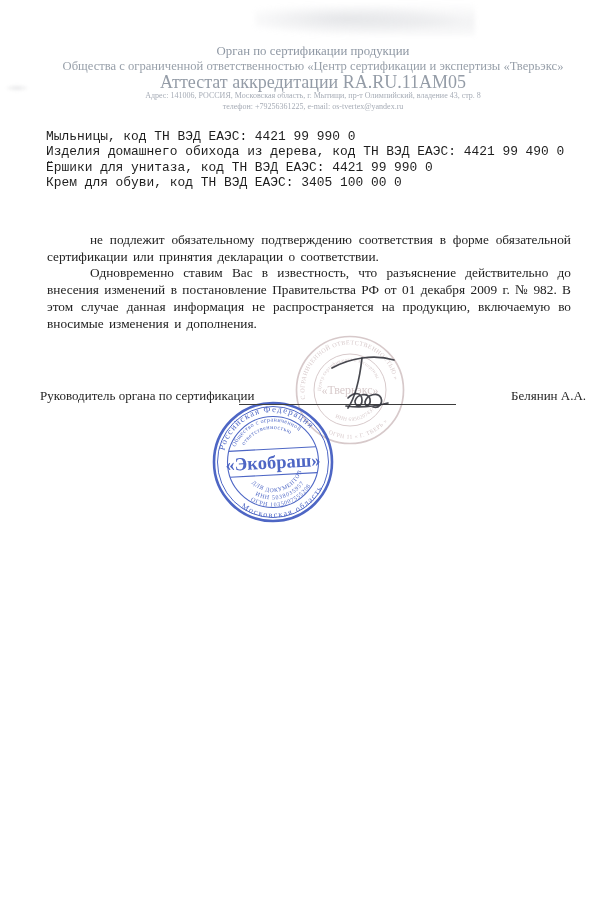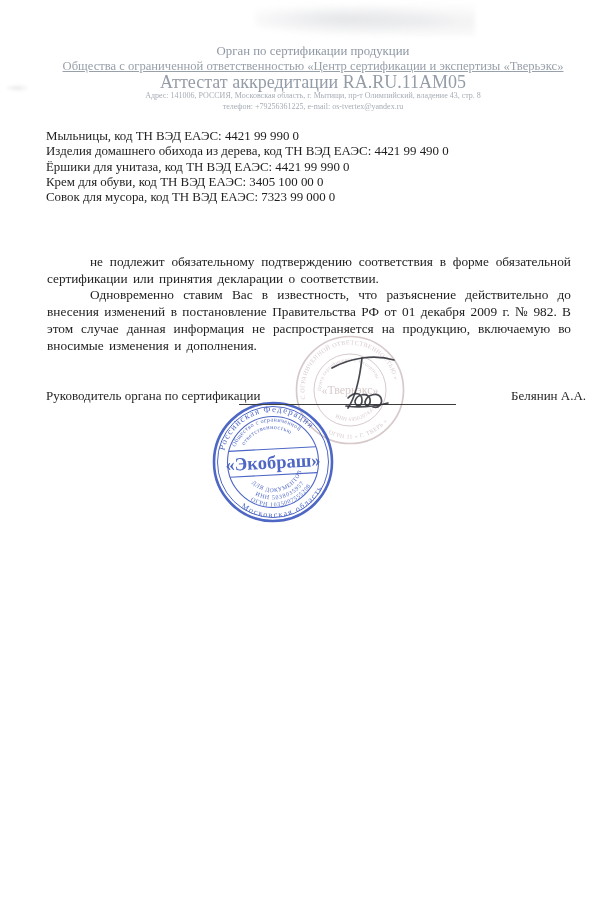--- a/index.html
+++ b/index.html
@@ -11,34 +11,34 @@
   .smudge{position:absolute;left:255px;top:2px;width:220px;height:34px;
     background:radial-gradient(ellipse at 40% 50%, rgba(185,188,195,.30), rgba(185,188,195,0) 65%),
                radial-gradient(ellipse at 80% 60%, rgba(190,192,198,.22), rgba(190,192,198,0) 70%);
     filter:blur(2px);}
   .corner-mark{position:absolute;left:4px;top:84px;width:26px;height:8px;
     background:radial-gradient(ellipse, rgba(170,172,178,.25), transparent 70%);filter:blur(1px);}
 
   
   .hdr{position:absolute;top:44px;left:0;right:0;text-align:center;color:var(--header-gray,#98a0aa);padding-left:10px;}
   .hdr-l1{font-size:12.8px;line-height:15px;color:#8f98a4;}
-  .hdr-l2{font-size:12.6px;line-height:15px;text-decoration:underline;}
+  .hdr-l2{font-size:12.6px;line-height:15px;}
   .hdr-l3{font-size:18px;line-height:17px;color:#949ca7;}
   .hdr-l4,.hdr-l5{font-size:8px;line-height:10.5px;color:#a6acb6;}
 
   
-  .products{position:absolute;top:129px;left:46px;right:30px;font-size:12.9px;line-height:15.35px;color:#1e1e1e;}
+  .products{position:absolute;top:129px;left:46px;right:30px;font-size:12.9px;line-height:15.35px;color:#1e1e1e;font-family:Liberation Mono, monospace;}
   .product-line{white-space:nowrap;}
 
   
-  .paras{position:absolute;top:254px;left:47px;width:524px;font-size:13.3px;line-height:16.7px;color:#222;}
+  .paras{position:absolute;top:232px;left:47px;width:524px;font-size:13.3px;line-height:16.7px;color:#222;}
   .paras p{margin:0;text-align:justify;text-indent:43px;word-spacing:2px;}
 
   
-  .sig-role{position:absolute;left:46px;top:388px;font-size:13px;color:#1f1f1f;white-space:nowrap;}
+  .sig-role{position:absolute;left:40px;top:388px;font-size:13px;color:#1f1f1f;white-space:nowrap;}
   .sig-line{position:absolute;left:239px;top:404px;width:217px;border-top:1.4px solid #3c3c3c;z-index:6;}
   .sig-name{position:absolute;left:511px;top:388px;font-size:13px;color:#1f1f1f;white-space:nowrap;font-family:Liberation Serif, serif;}
 
   
   .stamp-tver{position:absolute;left:293px;top:333px;width:114px;height:114px;z-index:2;}
   .stamp-blue{position:absolute;left:211px;top:400px;width:124px;height:124px;z-index:4;}
   .signature-ink{position:absolute;left:318px;top:346px;width:92px;height:80px;z-index:7;}
 
   .t-col{stroke:var(--stamp-faint,#bda6a8);}
   .t-txt{fill:var(--stamp-faint,#bda6a8);stroke:none;font-family:"Liberation Serif",serif;}
@@ -61,21 +61,20 @@
     <div class="hdr-l3">Аттестат аккредитации RA.RU.11АМ05</div>
     <div class="hdr-l4">Адрес: 141006, РОССИЯ, Московская область, г. Мытищи, пр-т Олимпийский, владение 43, стр. 8</div>
     <div class="hdr-l5">телефон: +79256361225, e-mail: os-tvertex@yandex.ru</div>
   </div>
 
   <div class="products">
     <div class="product-line">Мыльницы, код ТН ВЭД ЕАЭС: 4421 99 990 0</div>
     <div class="product-line">Изделия домашнего обихода из дерева, код ТН ВЭД ЕАЭС: 4421 99 490 0</div>
     <div class="product-line">Ёршики для унитаза, код ТН ВЭД ЕАЭС: 4421 99 990 0</div>
     <div class="product-line">Крем для обуви, код ТН ВЭД ЕАЭС: 3405 100 00 0</div>
-    <div class="product-line">Совок для мусора, код ТН ВЭД ЕАЭС: 7323 99 000 0</div>
   </div>
 
   <div class="paras">
     <p>не подлежит обязательному подтверждению соответствия в форме обязательной сертификации или принятия декларации о соответствии.</p>
     <p>Одновременно ставим Вас в известность, что разъяснение действительно до внесения изменений в постановление Правительства РФ от 01 декабря 2009 г. № 982. В этом случае данная информация не распространяется на продукцию, включаемую во вносимые изменения и дополнения.</p>
   </div>
 
   <div class="sig-role">Руководитель органа по сертификации</div>
   <div class="sig-line"></div>
   <div class="sig-name">Белянин А.А.</div>

